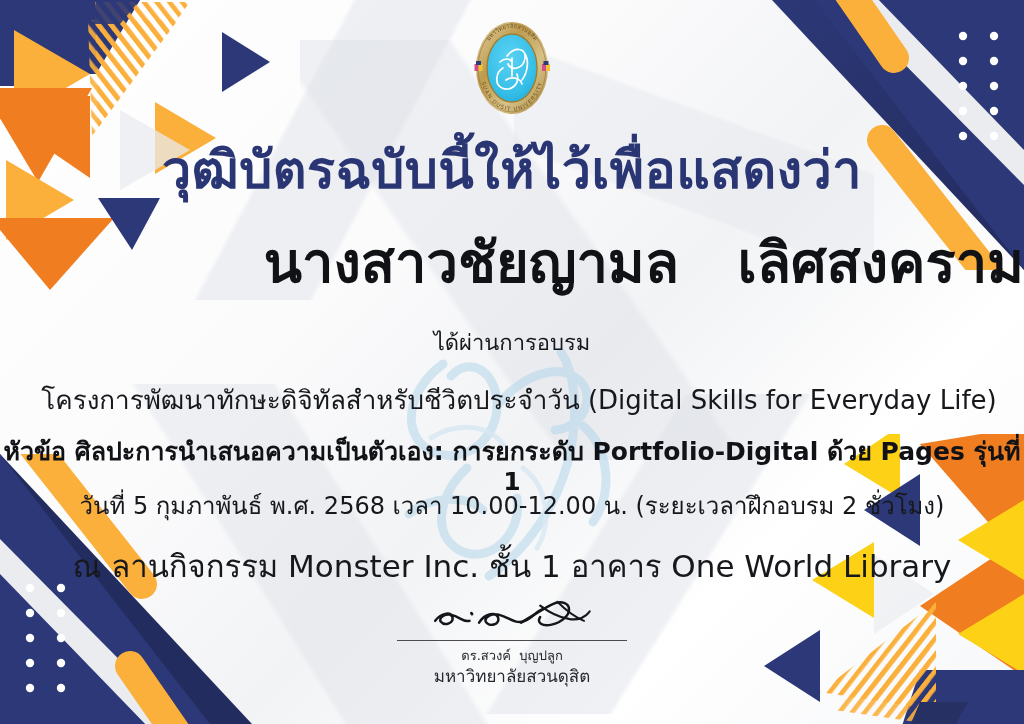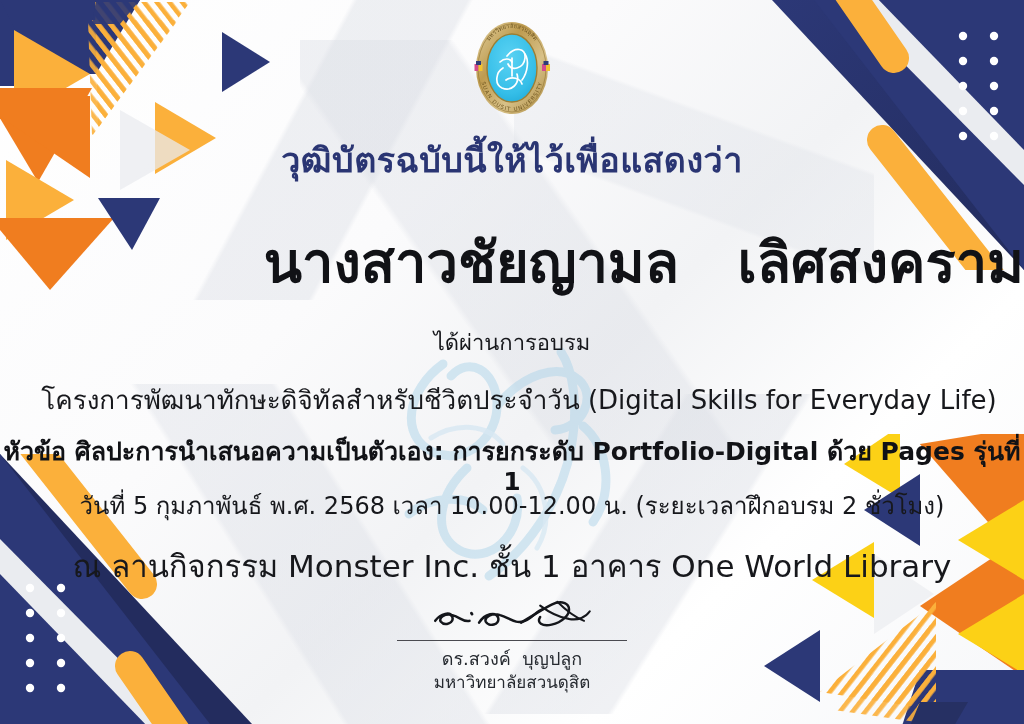--- a/index.html
+++ b/index.html
@@ -41,21 +41,21 @@
 
   
   .logo-wrap{position:absolute;left:50%;top:14px;transform:translateX(-50%);
     width:104px;height:108px;}
 
   
   .content{position:absolute;left:0;right:0;top:0;text-align:center;}
 
   .title{
     position:absolute;top:142px;left:0;right:0;
-    font-size:34px;font-weight:bold;letter-spacing:.5px;
+    font-size:52px;font-weight:bold;letter-spacing:.5px;
     color:#2a3573;line-height:1.1;
   }
   .recipient{
     position:absolute;top:232px;left:0;right:0;
     font-size:56px;font-weight:bold;color:#111216;line-height:1.1;
     white-space:pre;
     text-align:right;
   }
   .passed{
     position:absolute;top:330px;left:0;right:0;
@@ -80,21 +80,21 @@
 
   
   .sig-block{
     position:absolute;top:596px;left:50%;transform:translateX(-50%);
     width:360px;text-align:center;
   }
   .sig-mark{height:42px;display:block;margin:0 auto;}
   .sig-rule{
     width:230px;height:1px;background:#4a4a50;margin:2px auto 6px auto;
   }
-  .sig-name{font-size:18px;color:#262a30;line-height:1.35;white-space:pre;}
+  .sig-name{font-size:13px;color:#262a30;line-height:1.35;white-space:pre;}
   .sig-role{font-size:17px;color:#262a30;line-height:1.35;}
   .sig-org{font-size:17px;color:#262a30;line-height:1.35;}
 </style>
 </head>
 <body>
 
 <div id="cert">
 
   <div class="poly p1"></div>
   <div class="poly p2"></div>

